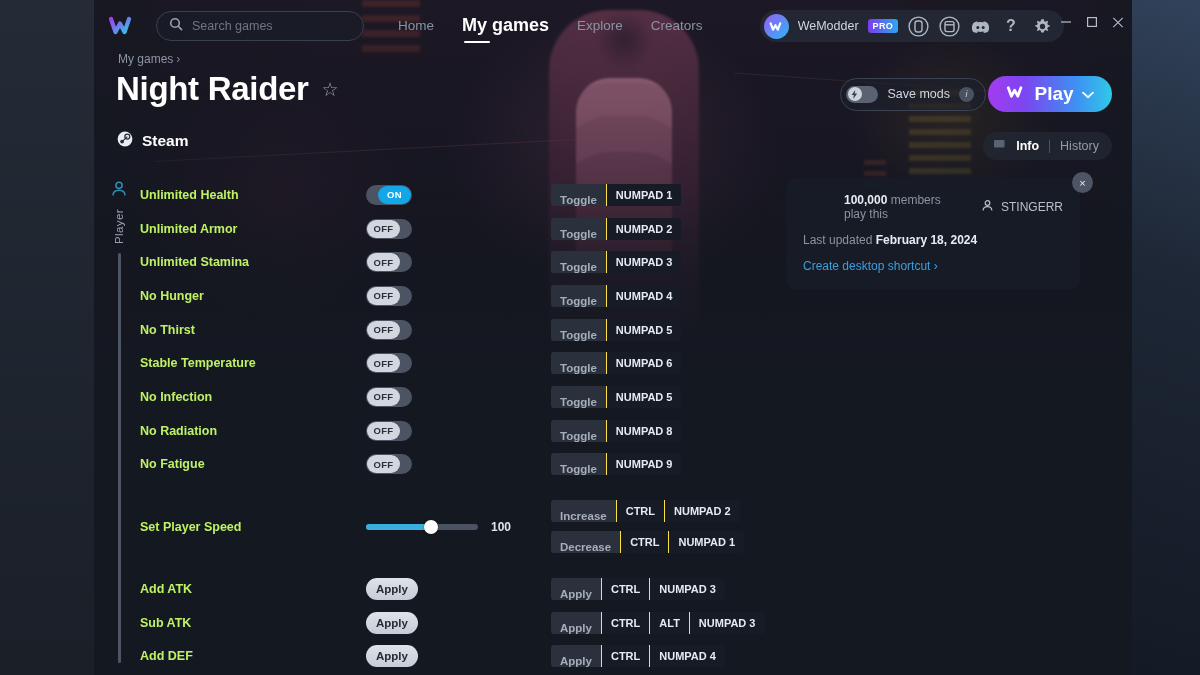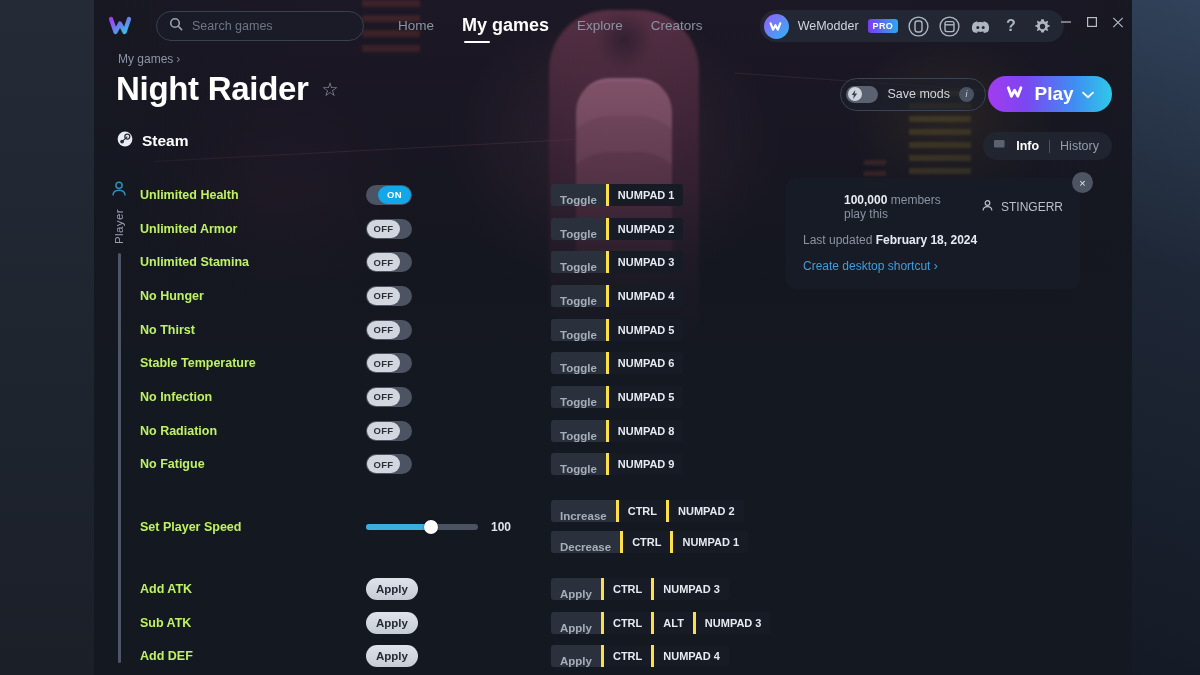--- a/index.html
+++ b/index.html
@@ -234,21 +234,21 @@
   }
 
   
   .hk { display:flex; align-items:stretch; height: 22px; border-radius: 3px; overflow:hidden; }
   .hk .act {
     background:#2b313c; color:#a6aeba; font-size: 11.5px; font-weight: bold;
     padding: 16px 9px; display:flex; align-items:center;
   }
   .hk .key {
     background:#161b25; color:#e6eaf1; font-size: 11px; font-weight: bold;
-    padding: 0 9px; display:flex; align-items:center; border-left:3px solid #fde047;
+    padding: 0 9px; display:flex; align-items:center; border-left:1px solid #fde047;
   }
 
   
   #desktop-right {
     position:absolute; left: 1132px; top: 0; width: 68px; height: 675px;
     background: linear-gradient(200deg, #31425a 0%, #1e2736 40%, #141a25 100%);
   }
   #win-shadow {
     position:absolute; left: 1132px; top:0; width: 10px; height:675px;
     background: linear-gradient(90deg, rgba(0,0,0,.55), rgba(0,0,0,0));

